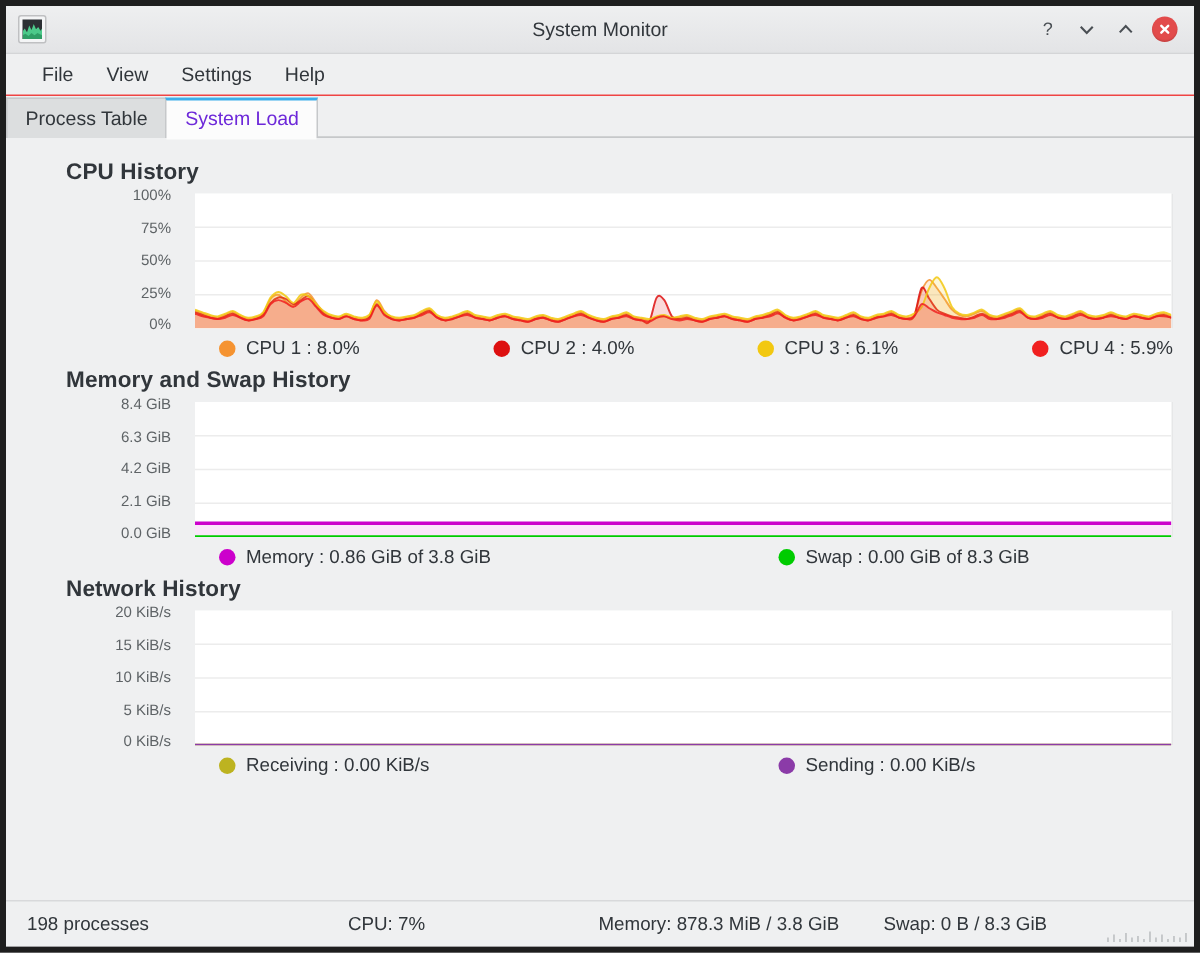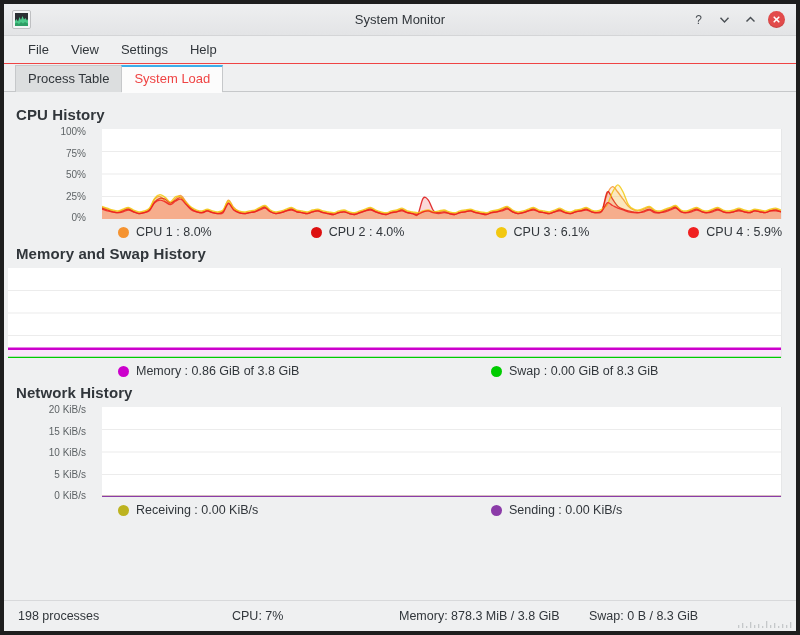--- a/index.html
+++ b/index.html
@@ -100,21 +100,21 @@
     border-radius: 2px;
   }
 
   
   .tabbar {
     height: 28px;
     flex: 0 0 28px;
     background: #eff0f1;
     display: flex;
     align-items: flex-end;
-    padding-left: 11px;
+    padding-left: 0;
     position: relative;
   }
   .tabbar::after {
     content: "";
     position: absolute;
     left: 0; right: 0; bottom: 0;
     height: 1px;
     background: #c6c8ca;
   }
   .tab {
@@ -127,42 +127,42 @@
     margin-right: -1px;
     position: relative;
     z-index: 1;
     cursor: default;
   }
   .tab.active {
     background: #fcfcfc;
     border-top: 2px solid #3daee9;
     padding-top: 4px;
     z-index: 3;
-    color: #ef4444;
+    color: #6d28d9;
   }
   .tab.active::after {
     content: "";
     position: absolute;
     left: 0; right: 0; bottom: -1px;
     height: 1px;
     background: #fcfcfc;
     z-index: 4;
   }
   .tabfill {
     flex: 1;
     height: 23px;
     border-bottom: 1px solid #c6c8ca;
     background: #eff0f1;
   }
 
   
   .content {
     flex: 1 1 auto;
     background: #eff0f1;
-    padding: 10px 14px 0 4px;
+    padding: 10px 14px 0 32px;
     overflow: hidden;
   }
   .section { margin-bottom: 6px; }
   .section-title {
     font-size: 15px;
     font-weight: bold;
     color: #31363b;
     margin: 4px 0 6px 8px;
     letter-spacing: .1px;
   }
@@ -333,20 +333,27 @@
         <div class="legend-item">
           <span class="legend-dot" style="background: rgb(240, 32, 32);"></span>
           <span>CPU 4 : 5.9%</span>
         </div>
       </div>
     </div>
 
     <div class="section">
       <div class="section-title">Memory and Swap History</div>
       <div class="chart-row">
+        <div class="yaxis">
+          <div class="ytick" style="top:2px">8.4 GiB</div>
+          <div class="ytick" style="top:23.5px">6.3 GiB</div>
+          <div class="ytick" style="top:45px">4.2 GiB</div>
+          <div class="ytick" style="top:66.5px">2.1 GiB</div>
+          <div class="ytick" style="top:88px">0.0 GiB</div>
+        </div>
         <div class="plot" style="height:90px">
           <svg id="mem-svg" viewBox="0 0 660 90" preserveAspectRatio="none">
               <rect x="0" y="0" width="660" height="90" fill="#ffffff"></rect>
               <line x1="0" y1="67.5" x2="660" y2="67.5" stroke="#ececec" stroke-width="1"></line>
               <line x1="0" y1="45" x2="660" y2="45" stroke="#ececec" stroke-width="1"></line>
               <line x1="0" y1="22.5" x2="660" y2="22.5" stroke="#ececec" stroke-width="1"></line>
               <rect x="0" y="80.78571428571429" width="660" height="9.214285714285708" fill="#cc00cc" fill-opacity="0.1"></rect>
               <line x1="0" y1="80.78571428571429" x2="660" y2="80.78571428571429" stroke="#cc00cc" stroke-width="2.4"></line>
               <rect x="0" y="90" width="660" height="0" fill="#00cc00" fill-opacity="0.1"></rect>
               <line x1="0" y1="90" x2="660" y2="90" stroke="#00cc00" stroke-width="2.4"></line>

